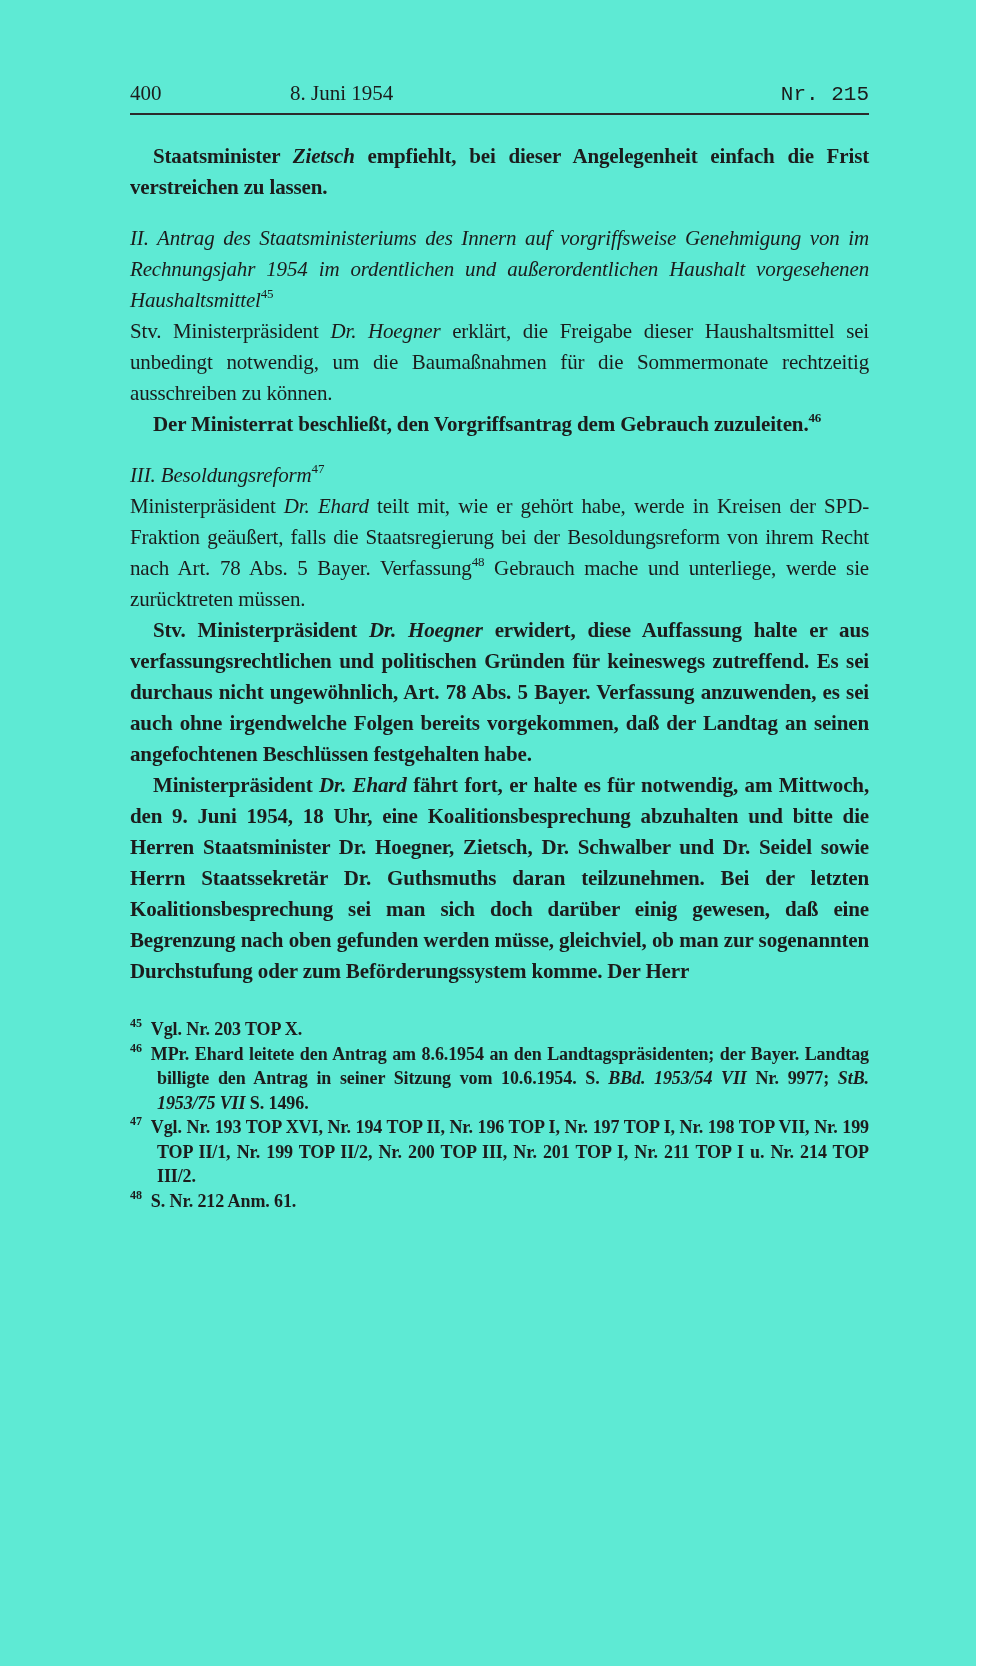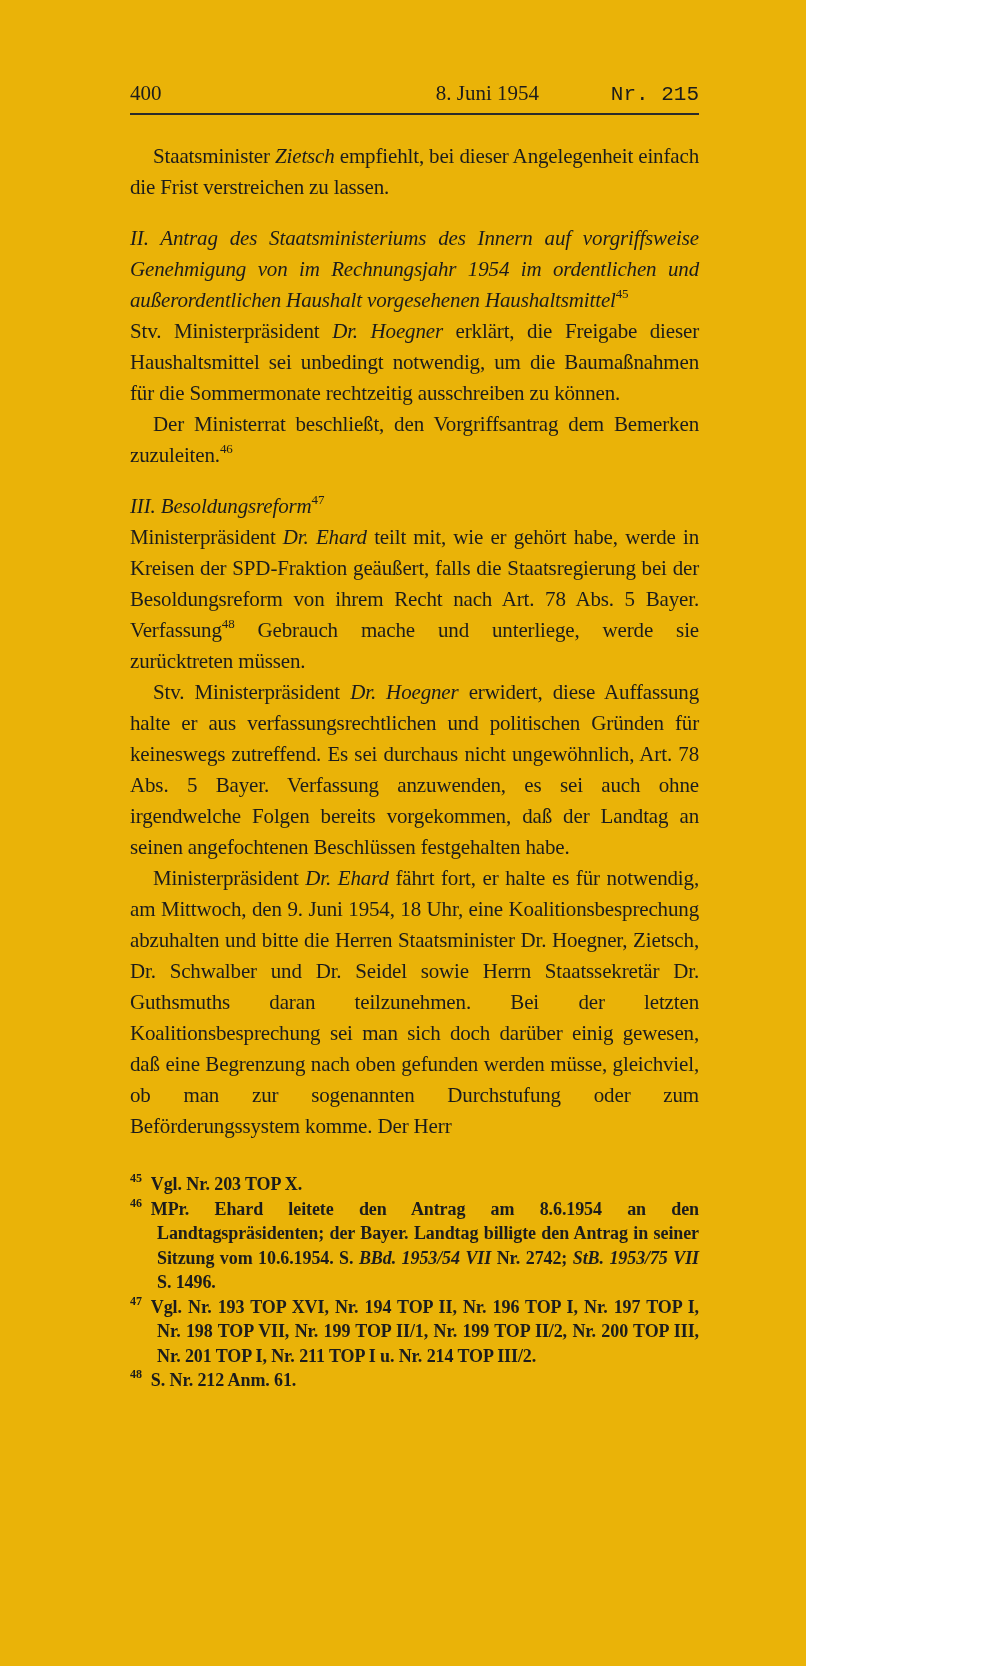--- a/index.html
+++ b/index.html
@@ -9,51 +9,51 @@
   }
   body {
     width: 1000px;
     height: 1666px;
     overflow: hidden;
     font-family: "Liberation Serif", "DejaVu Serif", serif;
     color: #1c1c1c;
   }
   .page {
     box-sizing: border-box;
-    width: 806px;
+    width: 976px;
     height: 1666px;
     padding: 80px 107px 0 130px;
-    background: #eab308;
+    background: #5eead4;
   }
   
   .runhead {
     display: flex;
     justify-content: space-between;
     align-items: baseline;
     font-size: 21px;
     line-height: 26px;
     padding-bottom: 5px;
     border-bottom: 2px solid #2b2b2b;
   }
   .runhead .left  { width: 160px; text-align: left; }
-  .runhead .mid   { flex: 1; text-align: right; }
+  .runhead .mid   { flex: 1; text-align: left; }
   .runhead .right { width: 160px; text-align: right; font-family: Liberation Mono, monospace; }
   
   .doc-body {
     margin-top: 26px;
     font-size: 21px;
     line-height: 31px;
     letter-spacing: -0.15px;
     text-align: justify;
   }
   .doc-body p {
     margin: 0;
     padding: 0;
   }
-  .doc-body p.indent { text-indent: 23px; }
+  .doc-body p.indent { text-indent: 23px; font-weight: bold; }
   .doc-body p.heading {
     margin-top: 20px;
     font-style: italic;
   }
   .it { font-style: italic; }
   sup.fnref {
     font-size: 13px;
     line-height: 0;
     position: relative;
     top: -1px;
@@ -91,27 +91,27 @@
   <div class="runhead">
     <span class="left">400</span>
     <span class="mid">8. Juni 1954</span>
     <span class="right">Nr. 215</span>
   </div>
 
   <div class="doc-body">
       <p class=" indent"><span>Staatsminister </span><span class="it">Zietsch</span><span> empfiehlt, bei dieser Angelegenheit einfach die Frist verstreichen zu lassen.</span></p>
       <p class="heading"><span class="it">II. Antrag des Staatsministeriums des Innern auf vorgriffsweise Genehmigung von im Rechnungsjahr 1954 im ordentlichen und außerordentlichen Haushalt vorgesehenen Haushaltsmittel</span><sup class="fnref">45</sup></p>
       <p class=""><span>Stv. Ministerpräsident </span><span class="it">Dr. Hoegner</span><span> erklärt, die Freigabe dieser Haushaltsmittel sei unbedingt notwendig, um die Baumaßnahmen für die Sommermonate rechtzeitig ausschreiben zu können.</span></p>
-      <p class=" indent"><span>Der Ministerrat beschließt, den Vorgriffsantrag dem Bemerken zuzuleiten.</span><sup class="fnref">46</sup></p>
+      <p class=" indent"><span>Der Ministerrat beschließt, den Vorgriffsantrag dem Gebrauch zuzuleiten.</span><sup class="fnref">46</sup></p>
       <p class="heading"><span class="it">III. Besoldungsreform</span><sup class="fnref">47</sup></p>
       <p class=""><span>Ministerpräsident </span><span class="it">Dr. Ehard</span><span> teilt mit, wie er gehört habe, werde in Kreisen der SPD-Fraktion geäußert, falls die Staatsregierung bei der Besoldungsreform von ihrem Recht nach Art. 78 Abs. 5 Bayer. Verfassung</span><sup class="fnref">48</sup><span> Gebrauch mache und unterliege, werde sie zurücktreten müssen.</span></p>
       <p class=" indent"><span>Stv. Ministerpräsident </span><span class="it">Dr. Hoegner</span><span> erwidert, diese Auffassung halte er aus verfassungsrechtlichen und politischen Gründen für keineswegs zutreffend. Es sei durchaus nicht ungewöhnlich, Art. 78 Abs. 5 Bayer. Verfassung anzuwenden, es sei auch ohne irgendwelche Folgen bereits vorgekommen, daß der Landtag an seinen angefochtenen Beschlüssen festgehalten habe.</span></p>
       <p class=" indent"><span>Ministerpräsident </span><span class="it">Dr. Ehard</span><span> fährt fort, er halte es für notwendig, am Mittwoch, den 9. Juni 1954, 18 Uhr, eine Koalitionsbesprechung abzuhalten und bitte die Herren Staatsminister Dr. Hoegner, Zietsch, Dr. Schwalber und Dr. Seidel sowie Herrn Staatssekretär Dr. Guthsmuths daran teilzunehmen. Bei der letzten Koalitionsbesprechung sei man sich doch darüber einig gewesen, daß eine Begrenzung nach oben gefunden werden müsse, gleichviel, ob man zur sogenannten Durchstufung oder zum Beförderungssystem komme. Der Herr</span></p>
     </div>
 
   <div class="footnotes">
       <div class="fn"><sup class="fn-marker">45</sup><span>Vgl. Nr. 203 TOP X.</span></div>
-      <div class="fn"><sup class="fn-marker">46</sup><span>MPr. Ehard leitete den Antrag am 8.6.1954 an den Landtagspräsidenten; der Bayer. Landtag billigte den Antrag in seiner Sitzung vom 10.6.1954. S. </span><span class="it">BBd. 1953/54 VII</span><span> Nr. 2742; </span><span class="it">StB. 1953/75 VII</span><span> S. 1496.</span></div>
+      <div class="fn"><sup class="fn-marker">46</sup><span>MPr. Ehard leitete den Antrag am 8.6.1954 an den Landtagspräsidenten; der Bayer. Landtag billigte den Antrag in seiner Sitzung vom 10.6.1954. S. </span><span class="it">BBd. 1953/54 VII</span><span> Nr. 9977; </span><span class="it">StB. 1953/75 VII</span><span> S. 1496.</span></div>
       <div class="fn"><sup class="fn-marker">47</sup><span>Vgl. Nr. 193 TOP XVI, Nr. 194 TOP II, Nr. 196 TOP I, Nr. 197 TOP I, Nr. 198 TOP VII, Nr. 199 TOP II/1, Nr. 199 TOP II/2, Nr. 200 TOP III, Nr. 201 TOP I, Nr. 211 TOP I u. Nr. 214 TOP III/2.</span></div>
       <div class="fn"><sup class="fn-marker">48</sup><span>S. Nr. 212 Anm. 61.</span></div>
     </div>
 
 </div>
 
 </body></html>

